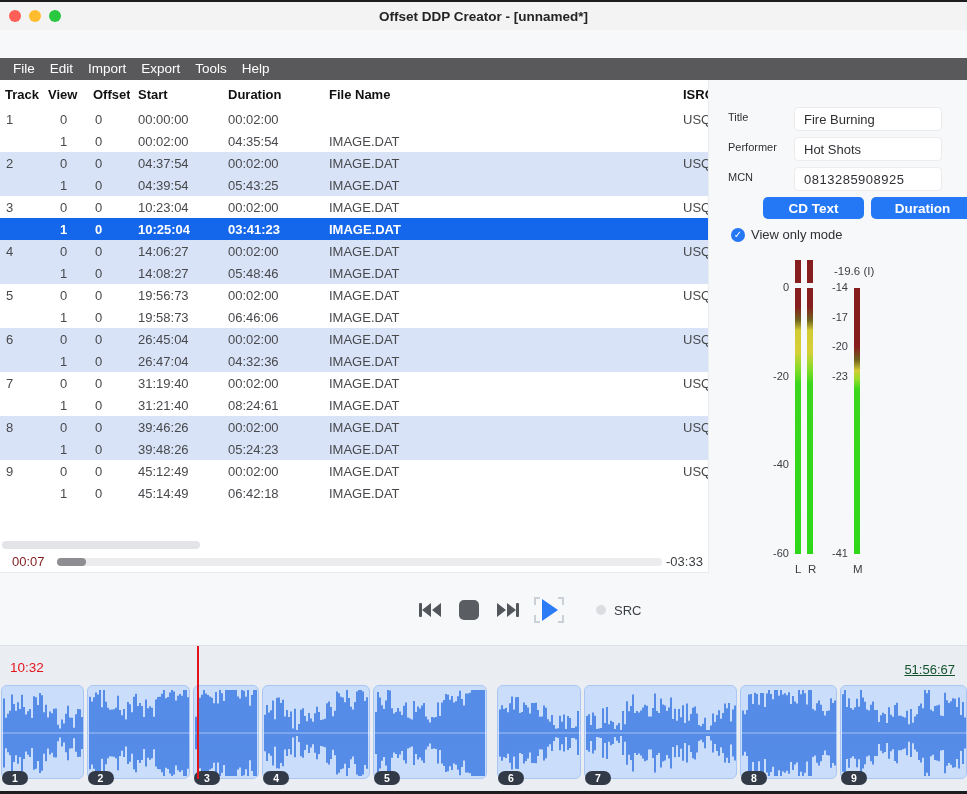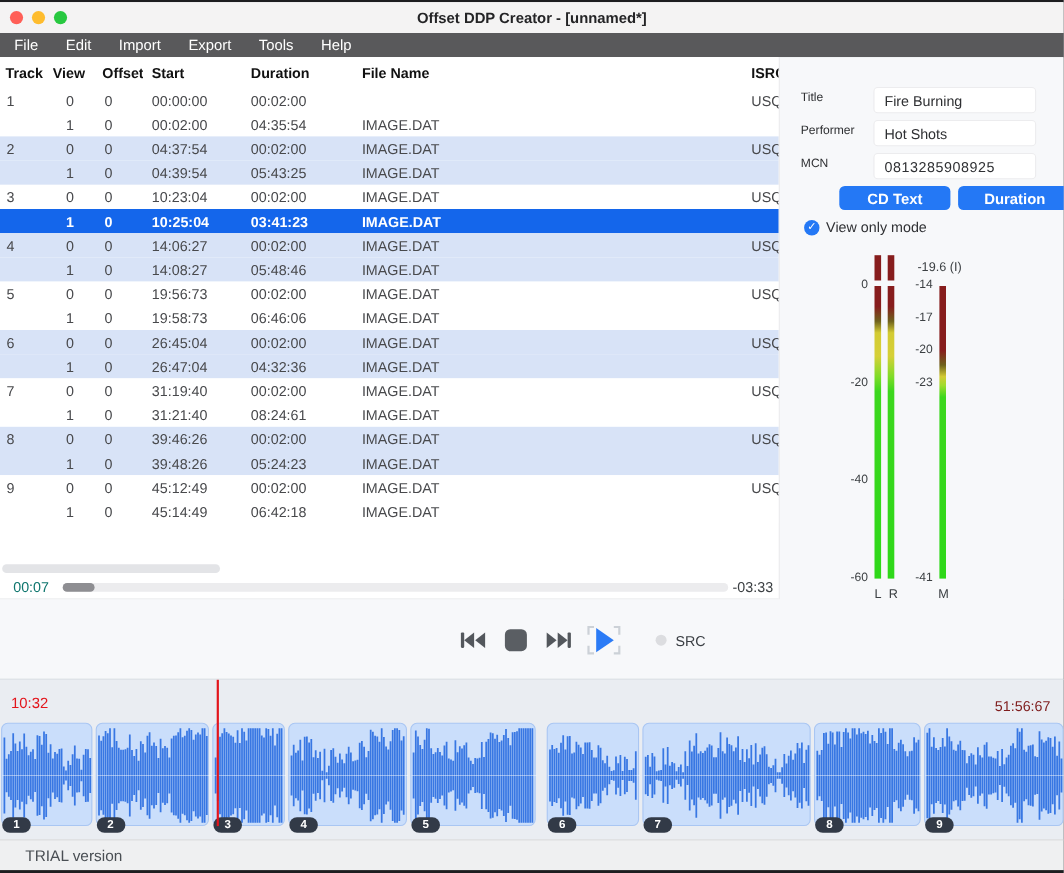--- a/index.html
+++ b/index.html
@@ -14,21 +14,21 @@
   
   .titlebar { position:relative; height:28px; background:#f4f3f3; display:flex; align-items:center; }
   .traffic { position:absolute; left:9px; top:0; height:28px; display:flex; align-items:center; gap:8px; }
   .tl { width:12px; height:12px; border-radius:50%; display:inline-block; }
   .tl.red { background:#ff5f57; }
   .tl.yellow { background:#febc2e; }
   .tl.green { background:#28c840; }
   .title { flex:1; text-align:center; font-size:13.5px; font-weight:bold; color:#242426; }
 
   
-  .menubar { height:22px; background:#59595b; display:flex; align-items:center; padding-left:13px; gap:25px; }
+  .menubar { height:22px; background:#59595b; display:flex; align-items:center; padding-left:13px; gap:15px;margin-top:28px; }
   .menu-item { color:#fff; font-size:13.5px; line-height:22px; cursor:default; }
 
   
   .main { position:relative; height:493px; display:flex; }
   .left-panel { position:relative; width:708px; height:493px; background:#fff; border-bottom:1px solid #e8e9eb; }
   .right-panel { position:relative; width:259px; height:493px; background:#f7f8fa; border-left:1px solid #ebecee; }
 
   
   .thead { display:grid; grid-template-columns:48px 42px 40px 92px 98px 1fr 33px; height:28px; align-items:center; background:#fff; }
   .thead .hc { font-size:13px; font-weight:bold; color:#111; white-space:nowrap; overflow:hidden; }
@@ -48,21 +48,21 @@
   .trow .tc:nth-child(2){ padding-left:12px; }
   .trow .tc:nth-child(3){ padding-left:5px; }
   .trow .tc:nth-child(4){ padding-left:8px; }
   .trow .tc:nth-child(5){ padding-left:6px; }
   .trow .tc:nth-child(6){ padding-left:9px; }
   .trow .tc:nth-child(7){ padding-left:8px; }
 
   
   .hscroll { position:absolute; left:2px; top:461px; width:198px; height:8px; border-radius:4px; background:#e3e4e7; }
   .progress-row { position:absolute; left:0; top:472px; width:708px; height:20px; }
-  .elapsed { position:absolute; left:12px; top:2px; font-size:13px; color:#0f766e; }
+  .elapsed { position:absolute; left:12px; top:2px; font-size:13px; color:#7f1d1d; }
   .pbar { position:absolute; left:57px; top:6px; width:605px; height:8px; border-radius:4px; background:#ececee; }
   .pfill { position:absolute; left:0; top:0; width:29px; height:8px; border-radius:4px; background:#8e8e92; }
   .remaining { position:absolute; left:666px; top:2px; font-size:13px; color:#3c4043; }
 
   
   .fieldrow-label { position:absolute; font-size:11px; color:#2f3033; }
   .field { position:absolute; left:85px; width:148px; height:24px; background:#fff; border:1px solid #ececee; border-radius:4px; font-size:13px; color:#2f3033; padding:0 9px; font-family:"Liberation Sans", sans-serif; outline:none; }
   .btn { position:absolute; top:117px; height:22px; background:#2478f5; color:#fff; border:none; border-radius:5px; font-size:13.5px; font-weight:bold; font-family:"Liberation Sans", sans-serif; cursor:pointer;margin-left:32px; }
   .btn.cdtext { left:22px; width:101px; }
   .btn.project { left:130px; width:103px; }
@@ -85,21 +85,21 @@
   .transport { position:relative; height:72px; background:#f7f8fa; }
   .transport-inner { position:absolute; left:418px; top:22px; display:flex; align-items:center; gap:13px; }
   .ticon { display:block; }
   .src-group { display:flex; align-items:center; gap:8px; margin-left:18px; }
   .src-dot { width:10px; height:10px; border-radius:50%; background:#dcdde0; }
   .src-label { font-size:13px; color:#3b3f44; }
 
   
   .waveform { position:relative; height:146px; background:#eaedf2; border-top:1px solid #dde0e5; }
   .wf-start { position:absolute; left:10px; top:14px; font-size:13.5px; font-weight:500; color:#e3151c; }
-  .wf-end { position:absolute; right:12px; top:16px; font-size:13px; color:#7f1d1d; }
+  .wf-end { position:absolute; right:12px; top:16px; font-size:13px; color:#14532d;text-decoration:underline; }
   .segment { position:absolute; top:39px; height:94px; background:#cadefb; border:1px solid #a9c6f3; border-radius:6px; overflow:visible; }
   .segment svg.wave { position:absolute; left:0; top:0; border-radius:5px; }
   .badge { position:absolute; left:0; bottom:-7px; min-width:26px; text-align:center; padding:1px 7px; background:#323a47; border-radius:8px; color:#fff; font-size:10.5px; font-weight:bold; z-index:3; }
   .playhead { position:absolute; top:0; width:2px; height:133px; background:#e3151c; z-index:4; }
 
   
   .statusbar { position:relative; height:28px; background:#eff0f1; border-top:1px solid #d9dadc; display:flex; align-items:center; }
   .status-text { padding-left:23px; font-size:14px; color:#4a4f54; }
 </style>
 </head>

